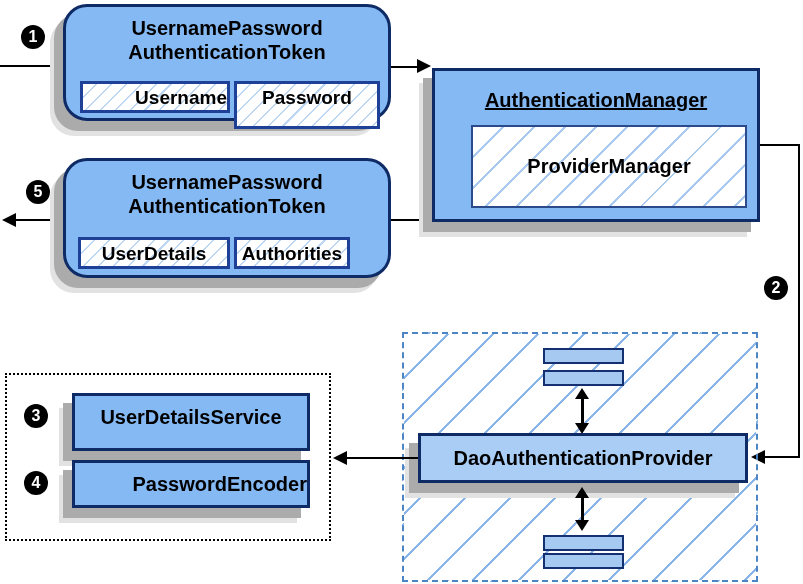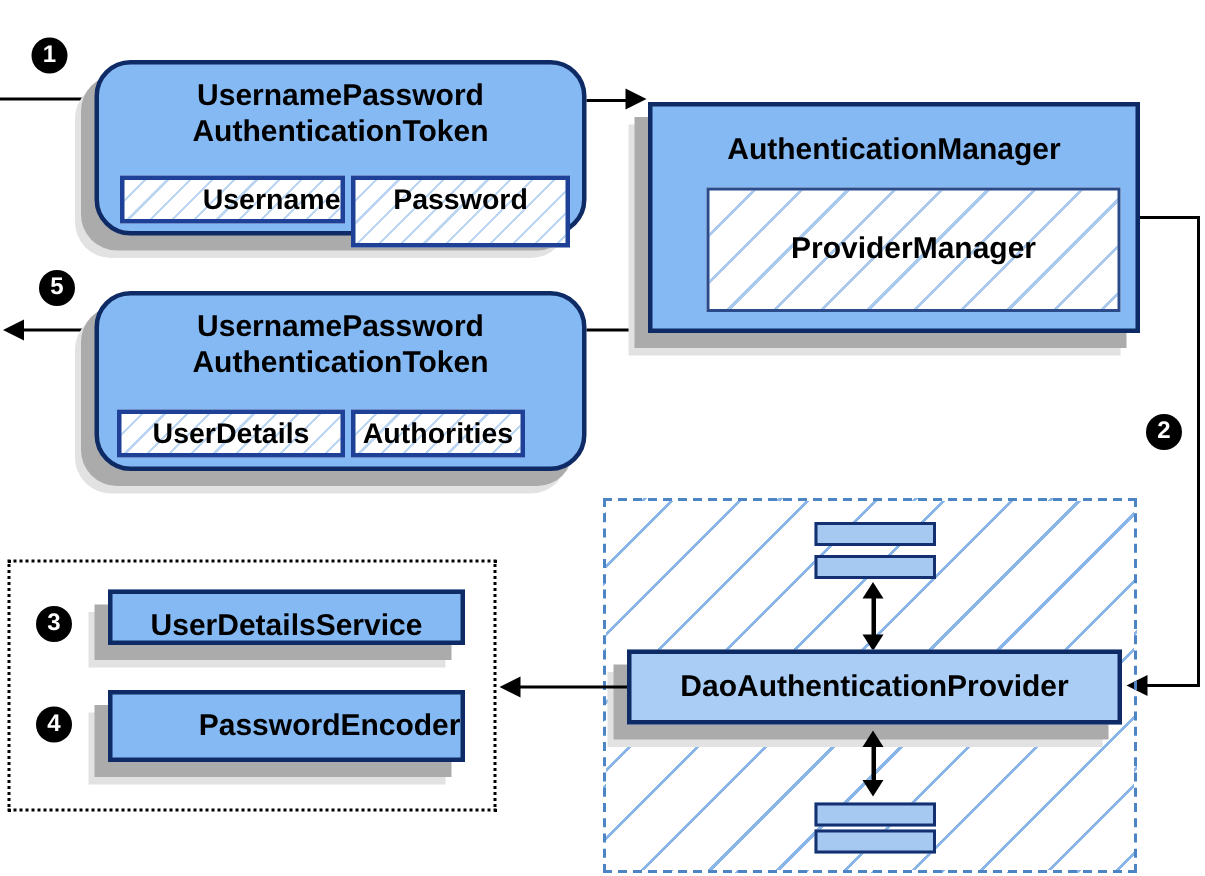--- a/index.html
+++ b/index.html
@@ -6,21 +6,21 @@
   #stage{
     position:relative;width:803px;height:584px;background:#fff;overflow:hidden;
     font-family:"Liberation Sans",sans-serif;font-weight:700;color:#000;
   }
   .abs{position:absolute;box-sizing:border-box;}
   
   .bluebox{
     background:#85b9f3;border:3px solid #0f2b66;
     box-shadow:-9px 10px 0 0 #ababab,-13px 15px 0 0 #e2e2e2;
   }
-  .rounded{border-radius:24px;margin-top:36px;}
+  .rounded{border-radius:24px;}
   .boxtitle{width:100%;text-align:center;font-size:20px;line-height:24px;}
   
   .hatch-fine{background:repeating-linear-gradient(135deg,#ffffff 0 9px,#bcd6f4 9px 10.5px);}
   .hatch-mid{background:#fff;background-image:repeating-linear-gradient(135deg,rgba(255,255,255,0) 0 20px,#a9c9ee 20px 22px);}
   .hatch-big{background:repeating-linear-gradient(135deg,rgba(255,255,255,0) 0 30px,#8ab5e9 30px 32px);}
   .subbox{
     background-color:#fff;border:3px solid #1e4096;
     text-align:center;font-size:19px;
   }
   .innerbox{border:2px solid #2a4a8a;text-align:center;font-size:20px;}
@@ -67,21 +67,21 @@
   <div class="abs tri tri-l" style="left:751px;top:450px;"></div>
 
   <div class="abs bluebox rounded" style="left:63px;top:4px;width:328px;height:117px;">
     <div class="boxtitle" style="margin-top:9px;">UsernamePassword</div>
     <div class="boxtitle">AuthenticationToken</div>
     <div class="abs subbox hatch-fine" style="left:14px;top:74px;width:150px;height:32px;line-height:27px;text-align:right;">Username</div>
     <div class="abs subbox hatch-fine" style="left:168px;top:74px;width:146px;height:48px;line-height:27px;">Password</div>
   </div>
 
   <div class="abs bluebox" style="left:432px;top:68px;width:328px;height:154px;">
-    <div class="boxtitle" style="margin-top:17px;">AuthenticationManager</div>
+    <div class="boxtitle" style="margin-top:17px;text-decoration:underline;">AuthenticationManager</div>
     <div class="abs innerbox hatch-mid" style="left:36px;top:54px;width:276px;height:83px;line-height:79px;">ProviderManager</div>
   </div>
 
   <div class="abs bluebox rounded" style="left:63px;top:158px;width:328px;height:120px;">
     <div class="boxtitle" style="margin-top:9px;">UsernamePassword</div>
     <div class="boxtitle">AuthenticationToken</div>
     <div class="abs subbox hatch-fine" style="left:12px;top:76px;width:152px;height:32px;line-height:27px;">UserDetails</div>
     <div class="abs subbox hatch-fine" style="left:168px;top:76px;width:116px;height:32px;line-height:27px;">Authorities</div>
   </div>
 
@@ -105,21 +105,21 @@
     <div class="tri tri-d"></div>
   </div>
 
   <div class="abs bar" style="left:543px;top:535px;width:81px;height:16px;"></div>
   <div class="abs bar" style="left:543px;top:553px;width:81px;height:16px;"></div>
 
   <div class="abs hline" style="left:346px;top:457px;width:72px;"></div>
   <div class="abs tri tri-l" style="left:333px;top:451px;"></div>
 
   <div class="abs dottedbox" style="left:5px;top:373px;width:326px;height:168px;"></div>
-  <div class="abs bluebox" style="left:72px;top:393px;width:238px;height:37px;text-align:center;font-size:20px;line-height:42px;">UserDetailsService</div>
+  <div class="abs bluebox" style="left:72px;top:393px;width:238px;height:58px;text-align:center;font-size:20px;line-height:42px;">UserDetailsService</div>
   <div class="abs bluebox" style="left:72px;top:460px;width:238px;height:48px;text-align:right;font-size:20px;line-height:42px;">PasswordEncoder</div>
 
   <div class="abs badge" style="left:21px;top:25px;">1</div>
   <div class="abs badge" style="left:764px;top:276px;">2</div>
   <div class="abs badge" style="left:24px;top:404px;">3</div>
   <div class="abs badge" style="left:24px;top:471px;">4</div>
   <div class="abs badge" style="left:26px;top:180px;">5</div>
 
 </div>
 

